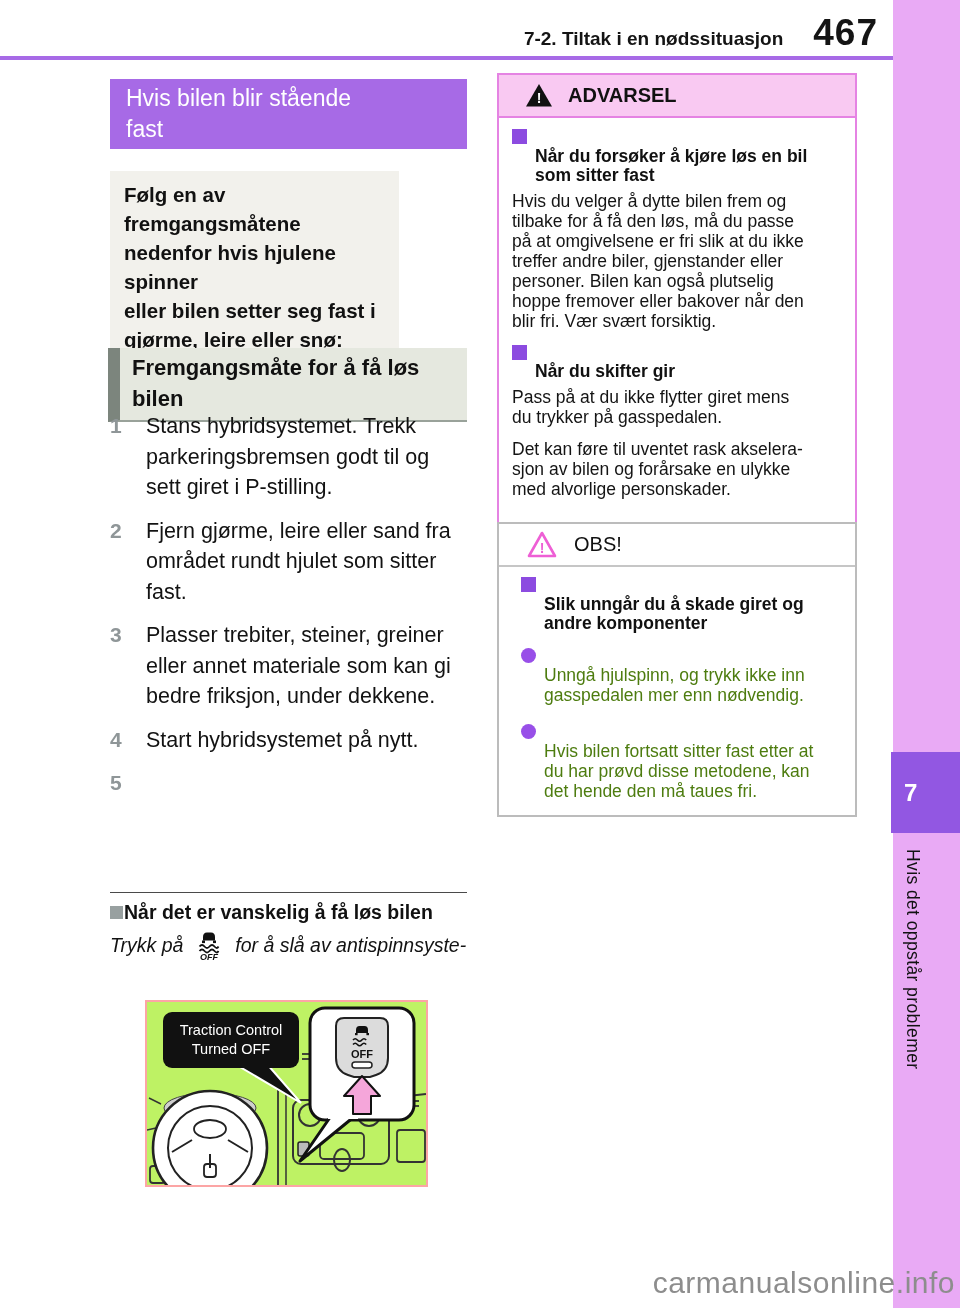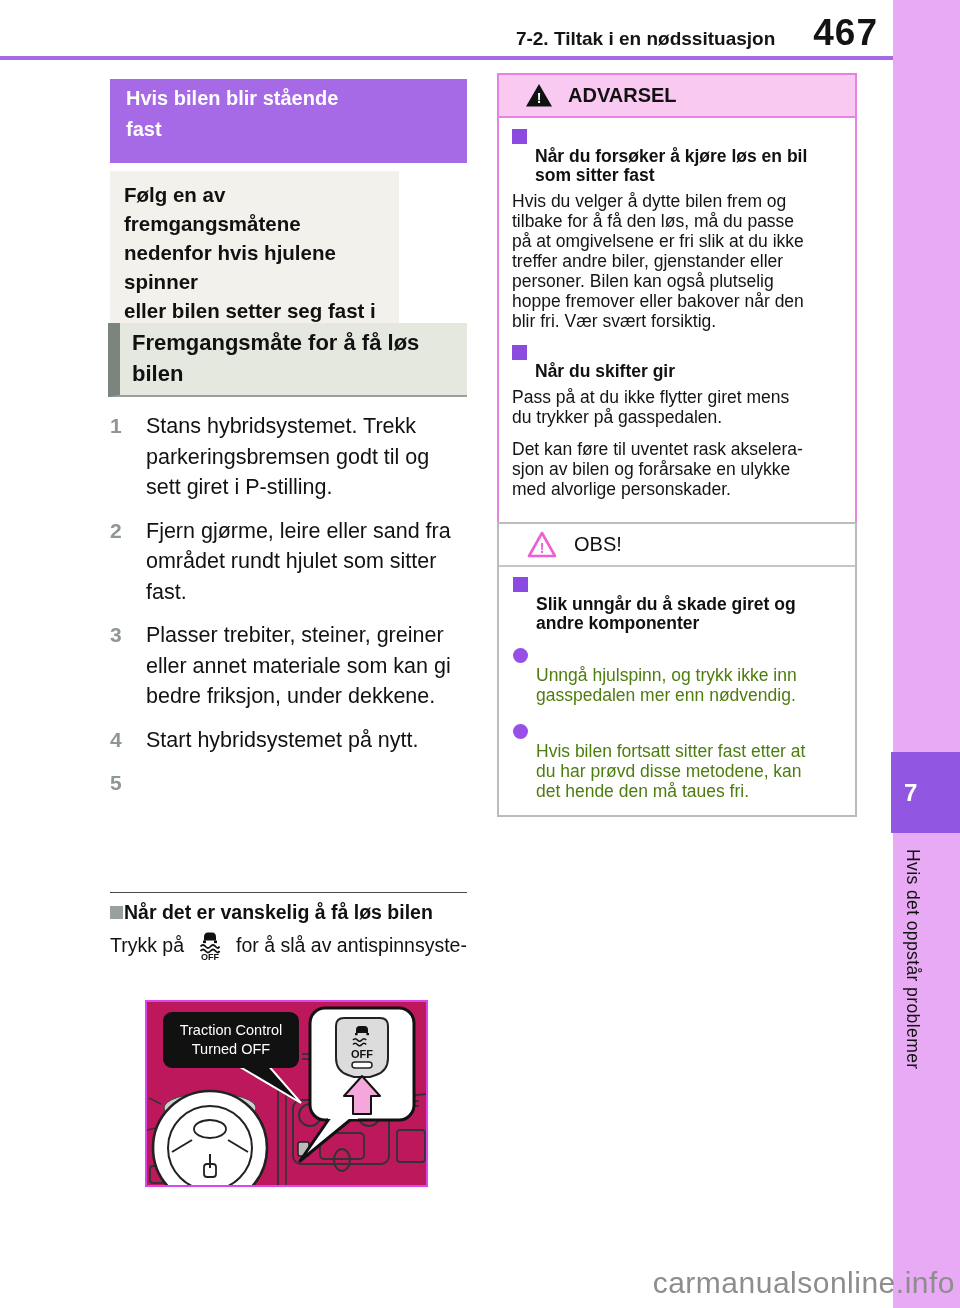--- a/index.html
+++ b/index.html
@@ -17,60 +17,60 @@
     color:#fff;font-size:24px;font-weight:bold;
   }
   .vertical-label{
     position:absolute;top:849px;left:902px;z-index:2;
     writing-mode:vertical-rl;font-size:17.5px;color:#121212;letter-spacing:.4px;
   }
 
   
   .page-header{
     position:absolute;top:13px;left:0;width:878px;
-    display:flex;justify-content:flex-end;align-items:baseline;gap:38px;
+    display:flex;justify-content:flex-end;align-items:baseline;gap:30px;
   }
   .section-title{font-size:19px;font-weight:bold;}
   .page-number{font-size:37px;font-weight:bold;letter-spacing:1px;line-height:40px;}
   .header-rule{position:absolute;top:56px;left:0;width:893px;height:4px;background:#a76ae6;}
 
   
   .title-box{
     position:absolute;left:110px;top:79px;width:357px;box-sizing:border-box;
-    background:#a76ae6;color:#fff;font-weight:bold;font-size:20px;line-height:31px;
-    padding:4px 16px 18px;
+    background:#a76ae6;color:#fff;font-weight:normal;font-size:23px;line-height:31px;
+    padding:4px 16px 4px;
   }
   .intro-box{
     position:absolute;left:110px;top:171px;width:289px;box-sizing:border-box;
     background:#f2f1ec;font-weight:bold;font-size:20.5px;line-height:29px;
     padding:9px 14px;color:#111;
   }
   .proc-header{
-    position:absolute;left:108px;top:323px;width:359px;box-sizing:border-box;
+    position:absolute;left:108px;top:348px;width:359px;box-sizing:border-box;
     background:#e5e8df;border-left:12px solid #7c857d;border-bottom:2.5px solid #99a29a;
     font-size:22px;font-weight:bold;line-height:31px;padding:4px 8px 6px 12px;color:#111;
   }
   .steps{position:absolute;left:110px;top:411px;width:362px;}
   .step{display:flex;gap:15px;margin-bottom:13px;font-size:21.5px;line-height:30.5px;}
   .step-num{flex:none;width:21px;color:#8f9698;font-weight:bold;font-size:21px;}
   .step-text{color:#121212;}
 
   .note-divider{position:absolute;left:110px;top:892px;width:357px;border-top:1.5px solid #4a4a4a;}
   .note-heading{
     position:absolute;left:110px;top:901px;display:flex;align-items:center;gap:1px;
     font-size:19.5px;font-weight:bold;color:#111;
   }
   .gray-square{width:13px;height:13px;background:#98a0a0;flex:none;}
   .note-text{position:absolute;left:110px;top:930px;width:362px;font-size:19.5px;line-height:27px;color:#121212;}
-  .note-line1{display:inline-flex;align-items:center;gap:13px;}
+  .note-line1{display:inline-flex;align-items:center;gap:13px;font-style:italic;}
   .trc-icon{display:inline-block;vertical-align:middle;}
 
   .figure{
     position:absolute;left:145px;top:1000px;width:283px;height:187px;
-    border:2px solid #d946ef;box-sizing:border-box;background:#be185d;
+    border:2px solid #fca5a5;box-sizing:border-box;background:#bef264;
   }
   .figure svg{display:block;}
 
   
   .warning-box{
     position:absolute;left:497px;top:73px;width:360px;box-sizing:border-box;
     border:2px solid #e583e3;background:#fff;
   }
   .warning-header{
     background:#f9c9f2;border-bottom:2px solid #e583e3;height:41px;
@@ -87,21 +87,21 @@
   
   .obs-box{
     position:absolute;left:497px;top:522px;width:360px;box-sizing:border-box;
     border:2px solid #bcbcbc;background:#fff;
   }
   .obs-header{
     height:41px;border-bottom:2px solid #c6c6c6;
     display:flex;align-items:center;gap:17px;padding-left:28px;
     font-size:20px;color:#111;
   }
-  .obs-body{padding:8px 10px 14px 14px;}
+  .obs-body{padding:8px 10px 14px 22px;}
   .obs-bullet{position:relative;padding-left:23px;font-size:17.5px;line-height:20px;margin-top:11px;color:#4d7c0f;}
   .obs-bullet .purple-dot{position:absolute;left:0;top:3px;width:15px;height:15px;border-radius:50%;background:#984fe8;}
 
   
   .watermark{
     position:absolute;top:1266px;right:5px;z-index:3;
     font-size:30px;color:#8d8d8d;letter-spacing:.5px;
   }
 </style>
 </head>

